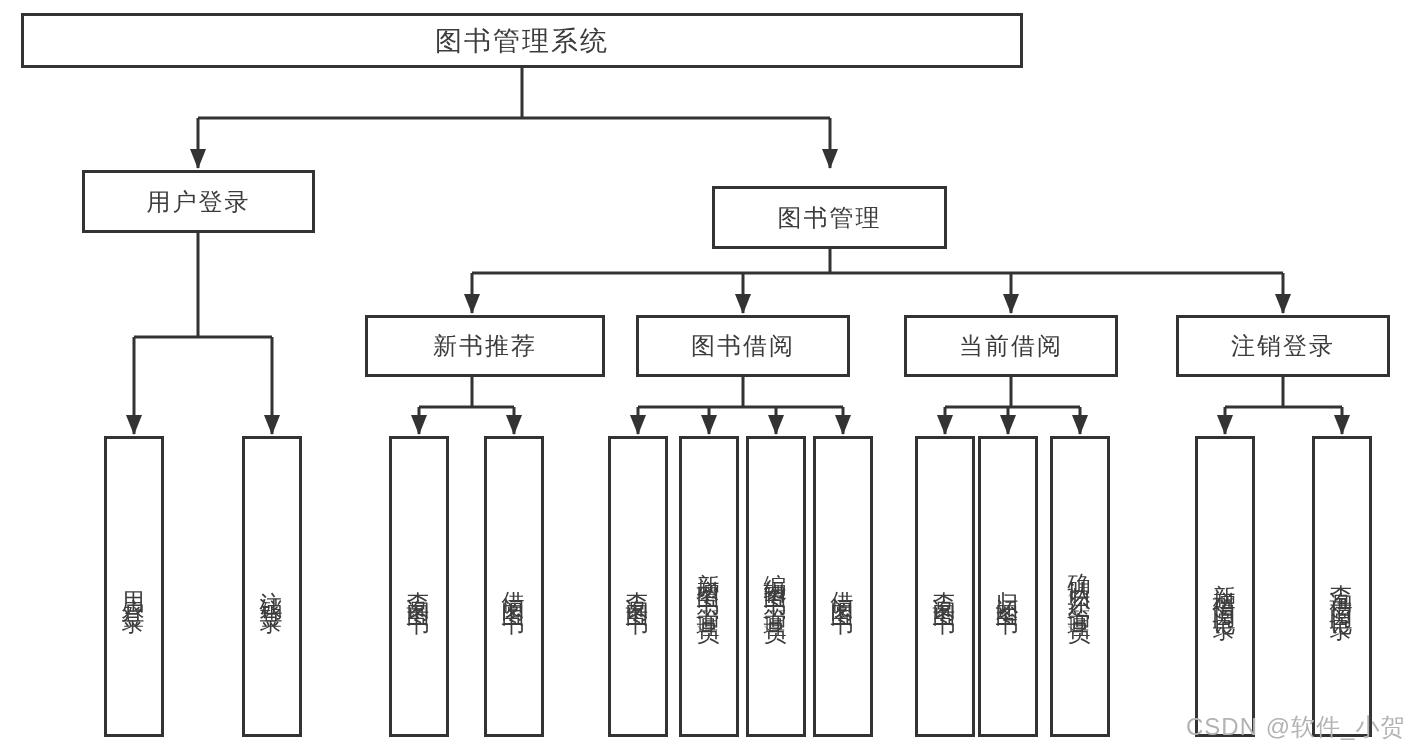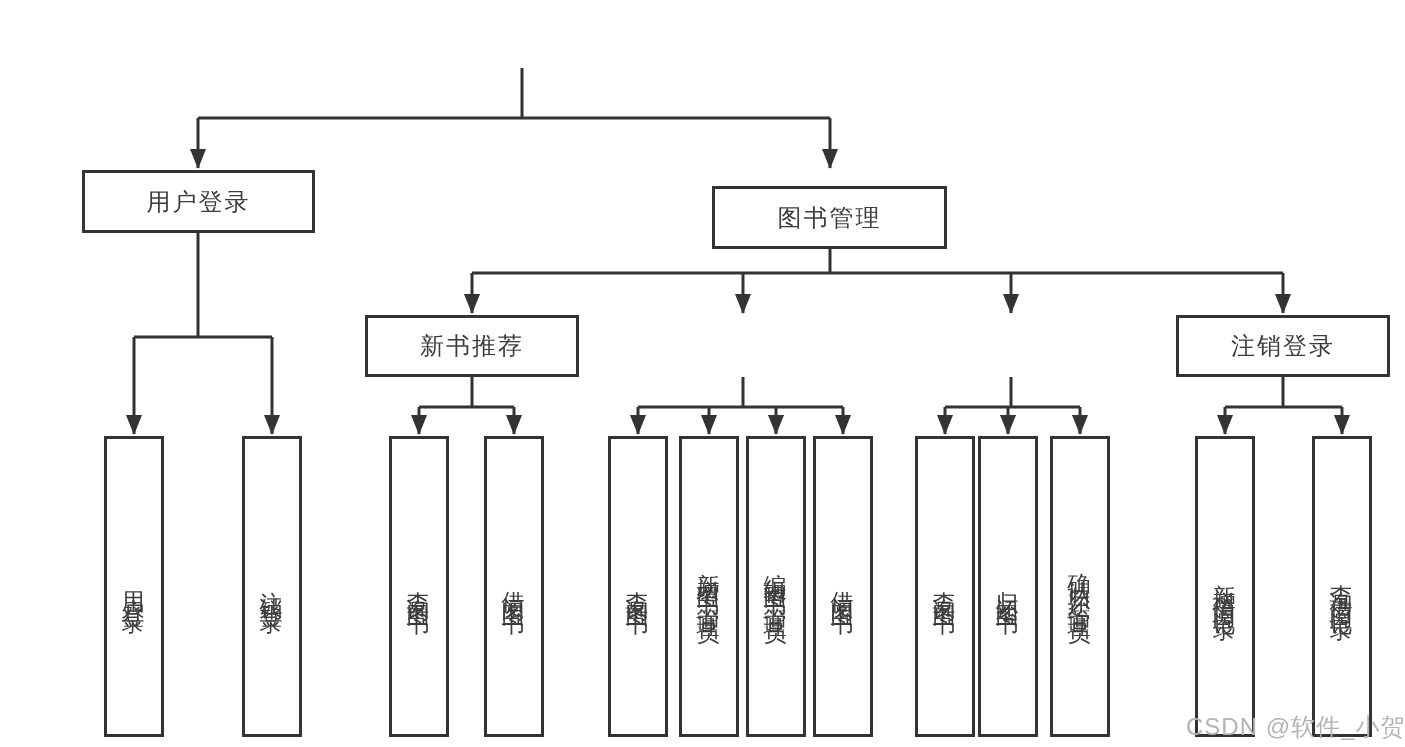--- a/index.html
+++ b/index.html
@@ -84,25 +84,28 @@
       <path d="M776 407 V434"></path>
       <path d="M843 407 V434"></path>
       <path d="M945 407 V434"></path>
       <path d="M1008 407 V434"></path>
       <path d="M1080 407 V434"></path>
       <path d="M1225 407 V434"></path>
       <path d="M1342 407 V434"></path>
     </g>
   </svg>
 
+  <div class="node h-node root-node" style="left:21px; top:13px; width:1002px; height:55px;">图书管理系统</div>
 
   <div class="node h-node" style="left:82px; top:170px; width:233px; height:63px;">用户登录</div>
   <div class="node h-node" style="left:712px; top:186px; width:235px; height:63px;">图书管理</div>
 
-  <div class="node h-node" style="left:365px; top:315px; width:214px; height:62px;">新书推荐</div>
+  <div class="node h-node" style="left:365px; top:315px; width:240px; height:62px;">新书推荐</div>
+  <div class="node h-node" style="left:636px; top:315px; width:214px; height:62px;">图书借阅</div>
+  <div class="node h-node" style="left:904px; top:315px; width:214px; height:62px;">当前借阅</div>
   <div class="node h-node" style="left:1176px; top:315px; width:214px; height:62px;">注销登录</div>
 
   <div class="node v-node" style="left:104px; top:436px; width:60px; height:301px;">用户登录</div>
   <div class="node v-node" style="left:242px; top:436px; width:60px; height:301px;">注销登录</div>
 
   <div class="node v-node" style="left:389px; top:436px; width:60px; height:301px;">查询图书</div>
   <div class="node v-node" style="left:484px; top:436px; width:60px; height:301px;">借阅图书</div>
 
   <div class="node v-node" style="left:608px; top:436px; width:60px; height:301px;">查询图书</div>
   <div class="node v-node" style="left:679px; top:436px; width:60px; height:301px;">新增图书（管理员）</div>

